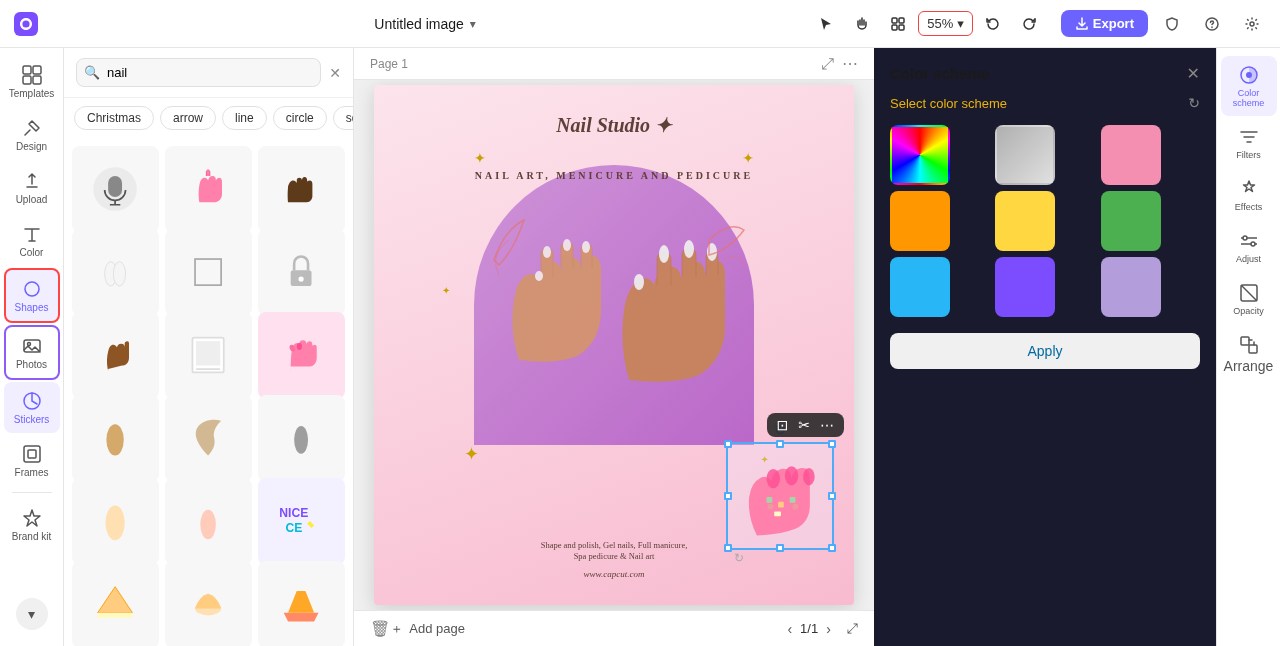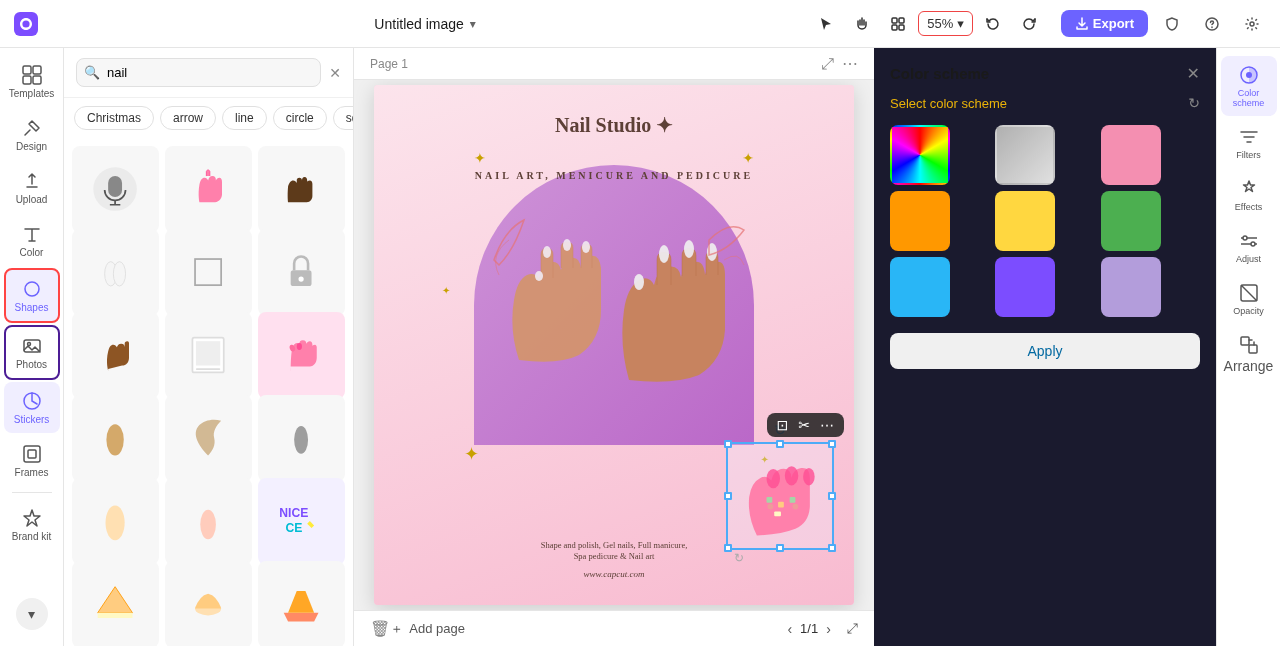--- a/index.html
+++ b/index.html
@@ -196,21 +196,21 @@
           <path d="M4 6h14M11 6v12M8 18h6" stroke="currentColor" stroke-width="1.5" stroke-linecap="round" stroke-linejoin="round"></path>
         </svg>
       <span class="label">Color</span>
     </div>
     <div class="sidebar-item" style="background:#f0eeff;color:#6c63ff;border:2px solid #ff4444;">
       <svg viewBox="0 0 22 22" fill="none">
           <circle cx="11" cy="11" r="7" stroke="currentColor" stroke-width="1.5"></circle>
         </svg>
       <span class="label">Shapes</span>
     </div>
-    <div class="sidebar-item" style="border:2px solid #4c1d95;">
+    <div class="sidebar-item" style="border:2px solid #8b5cf6;">
       <svg viewBox="0 0 22 22" fill="none">
           <rect x="3" y="5" width="16" height="12" rx="2" stroke="currentColor" stroke-width="1.5"></rect>
           <circle cx="8" cy="9" r="1.5" stroke="currentColor" stroke-width="1.5"></circle>
           <path d="M3 15l4-4 4 4 3-3 5 5" stroke="currentColor" stroke-width="1.5" stroke-linecap="round" stroke-linejoin="round"></path>
         </svg>
       <span class="label">Photos</span>
     </div>
     <div class="sidebar-item active">
       <svg viewBox="0 0 22 22" fill="none">
           <circle cx="11" cy="11" r="8" stroke="currentColor" stroke-width="1.5"></circle>
@@ -383,21 +383,21 @@
         <div style="width:100%;height:100%;background:linear-gradient(160deg,#fce4ec 0%,#f8bbd0 100%);position:relative;overflow:hidden;">
 
           <div style="position:absolute;left:50%;top:80px;transform:translateX(-50%);width:280px;height:280px;background:linear-gradient(135deg,#ce93d8,#ba68c8);border-radius:50% 50% 0 0;"></div>
 
           <span style="position:absolute;top:65px;left:100px;color:#c8a000;font-size:14px;">✦</span>
           <span style="position:absolute;top:65px;right:100px;color:#c8a000;font-size:14px;">✦</span>
           <span style="position:absolute;bottom:140px;left:90px;color:#c8a000;font-size:18px;">✦</span>
           <span style="position:absolute;bottom:140px;right:85px;color:#c8a000;font-size:10px;">✦</span>
           <span style="position:absolute;top:200px;left:68px;color:#c8a000;font-size:10px;">✦</span>
 
-          <div style="position:absolute;top:28px;left:50%;transform:translateX(-50%);font-family:Georgia,serif;font-size:20px;font-weight:bold;color:#5d4037;white-space:nowrap;">Nail Studio ✦</div>
+          <div style="position:absolute;top:28px;left:50%;transform:translateX(-50%);font-family:Georgia,serif;font-size:20px;font-style:italic;font-weight:bold;color:#5d4037;white-space:nowrap;">Nail Studio ✦</div>
 
           <div style="position:absolute;top:85px;left:50%;transform:translateX(-50%);font-family:Liberation Serif, serif;font-size:10px;color:#5d4037;white-space:nowrap;letter-spacing:3px;font-weight:600;text-align:center;">NAIL ART, MENICURE AND PEDICURE</div>
 
           <div style="position:absolute;left:50%;top:95px;transform:translateX(-50%);width:270px;height:220px;overflow:hidden;">
             <svg viewBox="0 0 270 220" style="width:100%;height:100%;">
 
               <g opacity="0.9">
                 <path d="M40 180 Q30 150 35 120 Q38 100 48 95 Q55 92 60 98 Q62 85 70 82 Q80 80 82 90 Q84 80 92 78 Q100 76 102 88 Q105 78 112 76 Q120 74 122 88 L122 130 Q122 160 100 175 Q80 185 40 180z" fill="#d4956a"></path>
                 <path d="M62 98 L62 75 Q62 68 68 68 Q74 68 74 75 L74 98" fill="#d4956a" stroke="#c8845a" stroke-width="0.5"></path>
                 <path d="M82 88 L82 68 Q82 62 88 62 Q94 62 94 68 L94 88" fill="#d4956a" stroke="#c8845a" stroke-width="0.5"></path>

